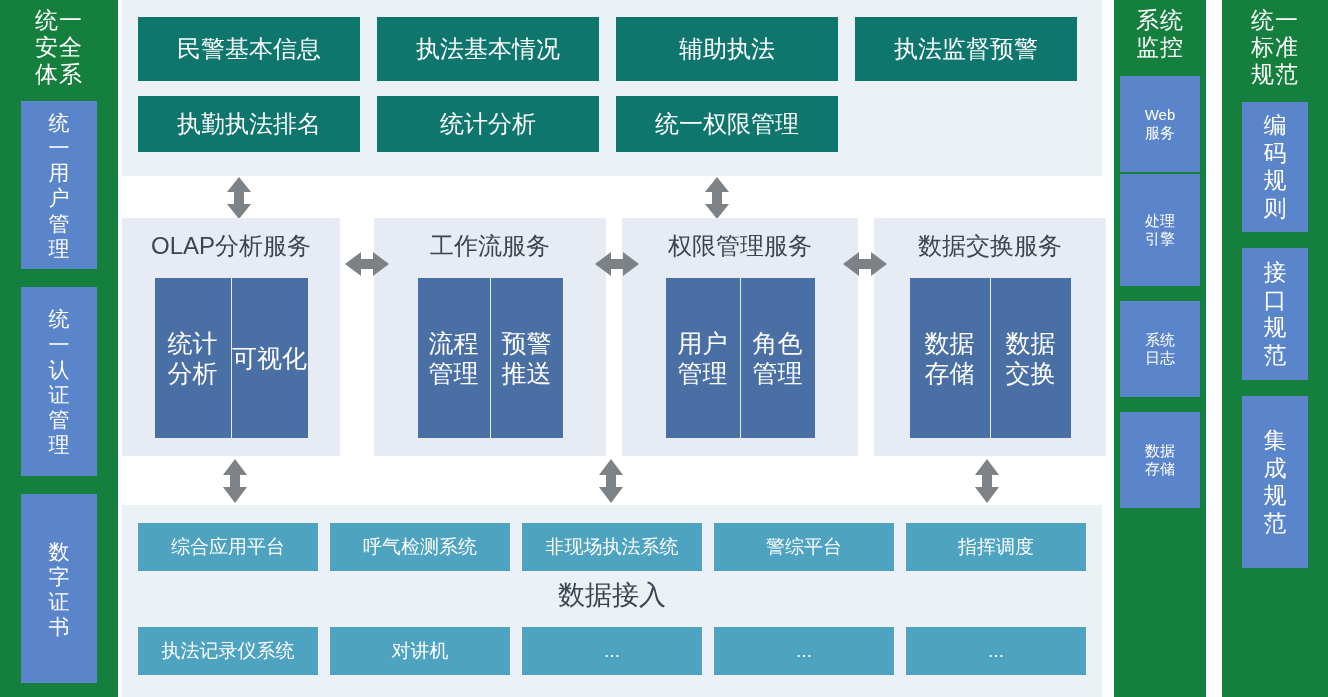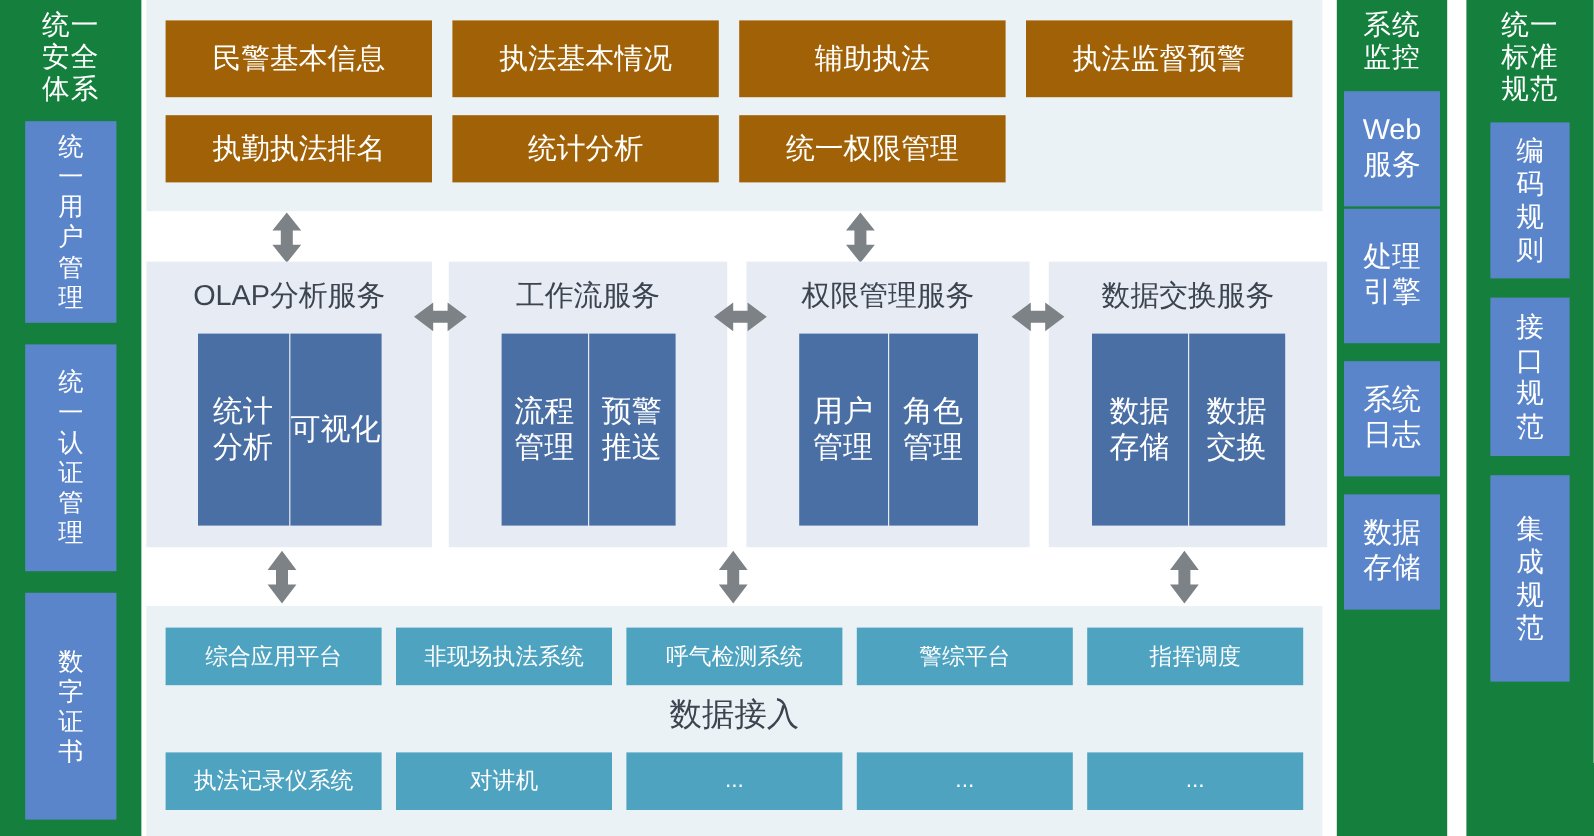--- a/index.html
+++ b/index.html
@@ -42,21 +42,21 @@
   #left-sidebar .side-box{
     width:76px;margin-top:9px;font-size:21px;
   }
   #left-sidebar .lb0{height:168px;margin-top:13px;}
   #left-sidebar .lb1{height:189px;margin-top:18px;}
   #left-sidebar .lb2{height:189px;margin-top:18px;}
 
   
   #right-sidebar-1{left:1114px;width:92px;}
   #right-sidebar-1 .side-title{font-size:23px;margin-top:7px;width:84px;}
-  #right-sidebar-1 .side-box{width:80px;font-size:24px;}
+  #right-sidebar-1 .side-box{width:80px;font-size:15px;}
   #right-sidebar-1 .rb0{height:96px;margin-top:15px;}
   #right-sidebar-1 .rb1{height:112px;margin-top:2px;}
   #right-sidebar-1 .rb2{height:96px;margin-top:15px;}
   #right-sidebar-1 .rb3{height:96px;margin-top:15px;}
 
   
   #right-sidebar-2{left:1222px;width:106px;}
   #right-sidebar-2 .side-title{font-size:23px;margin-top:7px;width:80px;}
   #right-sidebar-2 .side-box{width:66px;font-size:23px;}
   #right-sidebar-2 .sb0{height:130px;margin-top:14px;}
@@ -77,21 +77,21 @@
   .app-grid{
     position:absolute;left:0;top:0;width:980px;height:176px;
     display:grid;
     grid-template-columns:repeat(4,222px);
     grid-template-rows:64px 56px;
     column-gap:17px;row-gap:15px;
     padding:17px 16px;
     box-sizing:border-box;
   }
   .teal-box{
-    background:#a16207;
+    background:#0f766e;
     color:#FFFFFF;
     display:flex;align-items:center;justify-content:center;
     font-size:24px;
     text-align:center;
     box-sizing:border-box;
   }
 
   
   #svc-row{
     position:absolute;left:4px;top:218px;width:980px;height:238px;
@@ -112,21 +112,21 @@
   }
   .blue-box{
     background:#4A6FA5;
     color:#FFFFFF;
     display:flex;align-items:center;justify-content:center;
     text-align:center;
     font-size:25px;line-height:1.22;
     white-space:pre-line;
     box-sizing:border-box;
   }
-  #svc-panel-0{left:0;width:238px;}
+  #svc-panel-0{left:0;width:218px;}
   #svc-panel-1{left:252px;width:232px;padding-left:36px;}
   #svc-panel-2{left:500px;width:236px;}
   #svc-panel-3{left:752px;width:232px;}
   #svc-panel-0 .blue-box{width:76px;}
   #svc-panel-1 .blue-box{width:72px;}
   #svc-panel-2 .blue-box{width:74px;}
   #svc-panel-3 .blue-box{width:80px;}
 
   
   #data-band{
@@ -276,22 +276,22 @@
     </div>
     <div class="arrow-v" style="left:854px;top:458px;">
       <svg width="30" height="46" viewBox="0 0 30 46">
           <path d="M15 1 L27 17 L20 17 L20 29 L27 29 L15 45 L3 29 L10 29 L10 17 L3 17 Z" fill="#7D8287"></path>
         </svg>
     </div>
 
     <div id="data-band">
       <div class="data-row" id="data-row-top">
         <div class="data-box">综合应用平台</div>
+        <div class="data-box">呼气检测系统</div>
         <div class="data-box">非现场执法系统</div>
-        <div class="data-box">呼气检测系统</div>
         <div class="data-box">警综平台</div>
         <div class="data-box">指挥调度</div>
       </div>
       <div class="data-label">数据接入</div>
       <div class="data-row" id="data-row-bottom">
         <div class="data-box">执法记录仪系统</div>
         <div class="data-box">对讲机</div>
         <div class="data-box">...</div>
         <div class="data-box">...</div>
         <div class="data-box">...</div>

